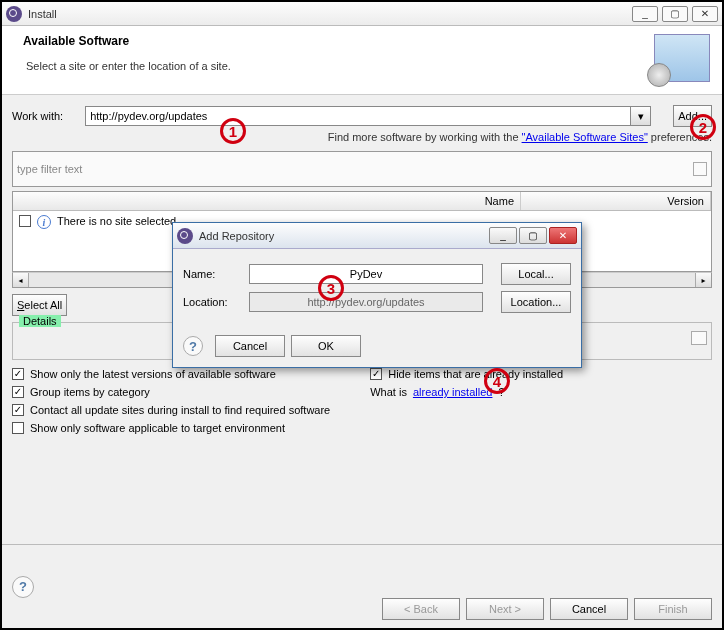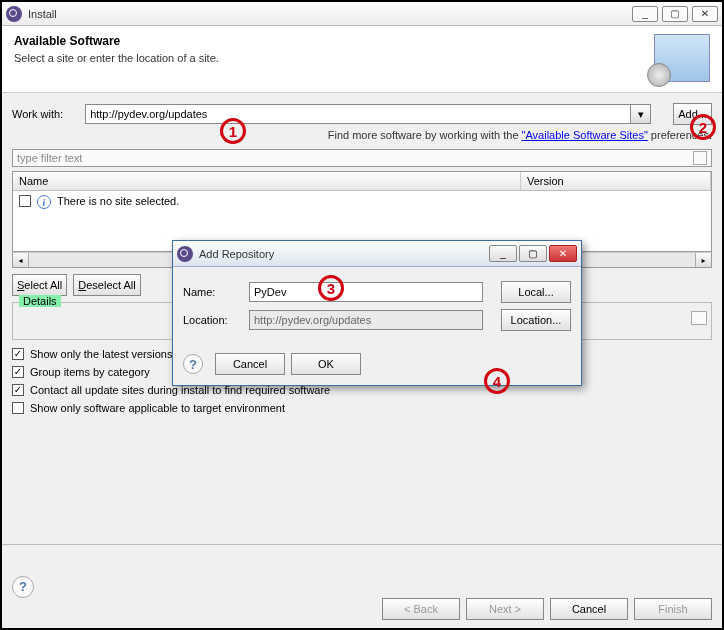--- a/index.html
+++ b/index.html
@@ -6,40 +6,40 @@
 body { margin: 0; background: #fff; }
 .outer { border: 2px solid #000; width: 724px; height: 630px; position: relative; background: #f0f0f0; }
 .titlebar { height: 24px; background: linear-gradient(#fdfdfd,#ececec); border-bottom: 1px solid #bbb; display: flex; align-items: center; padding: 0 4px; }
 .tb-icon { width: 16px; height: 16px; background: #5b4a8a; border-radius: 50%; margin-right: 6px; position:relative; }
 .tb-icon::after{content:"";position:absolute;left:3px;top:3px;width:6px;height:6px;border:1px solid #fff;border-radius:50%;}
 .tb-title { flex: 1; color: #333; }
 .tb-btns { display: flex; gap: 4px; }
 .tb-btn { width: 26px; height: 16px; border: 1px solid #888; background: #fafafa; display:flex; align-items:center; justify-content:center; font-size:10px; color:#333; border-radius:2px; }
 .banner { background: #fff; border-bottom: 1px solid #ccc; padding: 8px 12px 10px; display:flex; }
 .banner-left{flex:1;}
-.banner h2 { margin: 0 0 4px; font-size: 12px; font-weight: bold; }
-.banner p { margin: 0; color: #333; }
+.banner h2 { margin: 0 9px 4px; font-size: 12px; font-weight: bold; }
+.banner p { margin: 12px; color: #333; }
 .banner-icon { width:56px; height:48px; background:linear-gradient(#cfe5f5,#9ec5e8); border:1px solid #88b; position:relative; }
 .banner-icon::after{content:"";position:absolute;left:-8px;bottom:-6px;width:22px;height:22px;border-radius:50%;background:radial-gradient(#eee,#aaa);border:1px solid #888;}
 .content { padding: 10px 10px 4px; }
 .row { display: flex; align-items: center; gap: 22px; margin-bottom: 4px; }
 .label { white-space: nowrap; }
 .combo { display:flex; flex:1; }
 .combo input { flex:1; height:20px; border:1px solid #888; padding:0 4px; background:#fff; }
 .combo-btn { width:20px; height:20px; border:1px solid #888; border-left:none; background:linear-gradient(#fefefe,#ddd); display:flex;align-items:center;justify-content:center; }
 .btn { height:22px; padding:0 4px; border:1px solid #888; background:linear-gradient(#fefefe,#e2e2e2); color:#000; }
 .btn u{text-decoration:underline;}
 .btn[disabled]{color:#999;}
 .hint { text-align: right; color: #333; margin: 2px 0 8px; }
 .hint a { color: #00e; text-decoration: underline; }
-.filter { width:100%; height:18px; border:1px solid #999; background:#fafafa; color:#888; padding:0 4px; display:flex;align-items:center;gap:44px;}
+.filter { width:100%; height:36px; border:1px solid #999; background:#fafafa; color:#888; padding:0 4px; display:flex;align-items:center;gap:44px;}
 .filter-icon{margin-left:auto;width:14px;height:14px;border:1px solid #aaa;}
 .table { border:1px solid #999; margin-top:4px; background:#fff; }
 .thead { display:flex; background:linear-gradient(#fdfdfd,#e8e8e8); border-bottom:1px solid #bbb; }
-.th { padding:3px 6px; border-right:1px solid #ccc; }
+.th { padding:3px 6px; border-right:1px solid #ccc;text-align:right; }
 .th.name{flex:1;}
 .th.ver{width:190px;}
 .tbody { height:60px; padding:4px 6px; display:flex; align-items:flex-start; gap:6px; }
 .chk { width:12px; height:12px; border:1px solid #555; background:#fff; display:inline-block; }
 .info-icon{width:14px;height:14px;border-radius:50%;border:1px solid #4a7bd0;color:#4a7bd0;display:inline-flex;align-items:center;justify-content:center;font-style:italic;font-weight:bold;font-family:serif;font-size:10px;}
 .hscroll{height:16px;background:#e8e8e8;border:1px solid #999;border-top:1px solid #ccc;display:flex;}
 .hscroll .nub{width:16px;border-right:1px solid #aaa;background:linear-gradient(#fafafa,#ddd);display:flex;align-items:center;justify-content:center;font-size:8px;}
 .hscroll .nub.r{margin-left:auto;border-right:none;border-left:1px solid #aaa;}
 .btnrow { display:flex; gap:6px; margin:6px 0; }
 .fieldset { border:1px solid #bbb; padding:6px; margin-top:4px; height:38px; position:relative;}
@@ -50,30 +50,30 @@
 .optrow { display:flex; align-items:center; gap:6px; }
 .chk.checked::after{content:"✓";display:block;font-size:10px;line-height:10px;text-align:center;color:#000;}
 .link{color:#00e;text-decoration:underline;}
 .footer { position:absolute; bottom:0; left:0; right:0; border-top:1px solid #bbb; padding:8px 10px; display:flex; align-items:center; gap:6px; background:#f0f0f0;}
 .help { width:22px;height:22px;border:1px solid #aaa;border-radius:50%;display:flex;align-items:center;justify-content:center;color:#507aa8;font-weight:bold;font-size:13px;background:#fafafa;}
 .footer .spacer{flex:1;}
 .footer .btn{width:78px;margin-top:45px;}
 
 .callout{position:absolute;width:26px;height:26px;border:3px solid #d00010;border-radius:50%;background:rgba(255,255,255,0);display:flex;align-items:center;justify-content:center;color:#d00010;font-weight:bold;font-size:15px;pointer-events:none;z-index:50;}
 
-.dialog{position:absolute;left:170px;top:238px;width:410px;border:1px solid #3a6ea5;background:#f0f0f0;box-shadow:3px 3px 8px rgba(0,0,0,0.4);z-index:40;}
+.dialog{position:absolute;left:170px;top:220px;width:410px;border:1px solid #3a6ea5;background:#f0f0f0;box-shadow:3px 3px 8px rgba(0,0,0,0.4);z-index:40;}
 .dlg-tb{height:26px;background:linear-gradient(#fdfdfd,#dce4ee);border-bottom:1px solid #aac;display:flex;align-items:center;padding:0 4px;}
 .dlg-tb .tb-title{font-weight:normal;}
 .dlg-btns{display:flex;gap:2px;}
 .dlg-btn{width:28px;height:17px;border:1px solid #888;border-radius:2px;display:flex;align-items:center;justify-content:center;font-size:10px;background:linear-gradient(#fafafa,#ddd);}
 .dlg-btn.close{background:linear-gradient(#e77,#c33);color:#fff;border-color:#a22;}
 .dlg-body{padding:14px 10px 10px;}
 .dlg-row{display:flex;align-items:center;gap:18px;margin-bottom:6px;}
 .dlg-row .label{width:48px;}
-.dlg-row input{flex:1;height:20px;border:1px solid #888;padding:0 4px;background:#fff;}
+.dlg-row input{flex:1;height:20px;border:1px solid #888;padding:0 4px;background:#fff;text-align:center;}
 .dlg-row input.loc{background:#eaeaea;color:#666;}
 .dlg-row .btn{width:70px;}
 .dlg-foot{display:flex;align-items:center;gap:6px;padding:6px 10px 10px;}
 .dlg-foot .help{width:20px;height:20px;}
 .dlg-foot .btn{width:70px;}
 </style>
 </head>
 <body>
 
 <div class="outer">
@@ -124,21 +124,20 @@
         <span>There is no site selected.</span>
       </div>
     </div>
     <div class="hscroll">
       <div class="nub">◂</div>
       <div class="nub r">▸</div>
     </div>
 
     <div class="btnrow">
       <button class="btn"><u>S</u>elect All</button>
-      <button class="btn"><u>D</u>eselect All</button>
     </div>
 
     <div class="fieldset">
       <span class="legend">Details</span>
       <span class="grip"></span>
     </div>
 
     <div class="opts">
       <div class="optcol">
         <div class="optrow">

